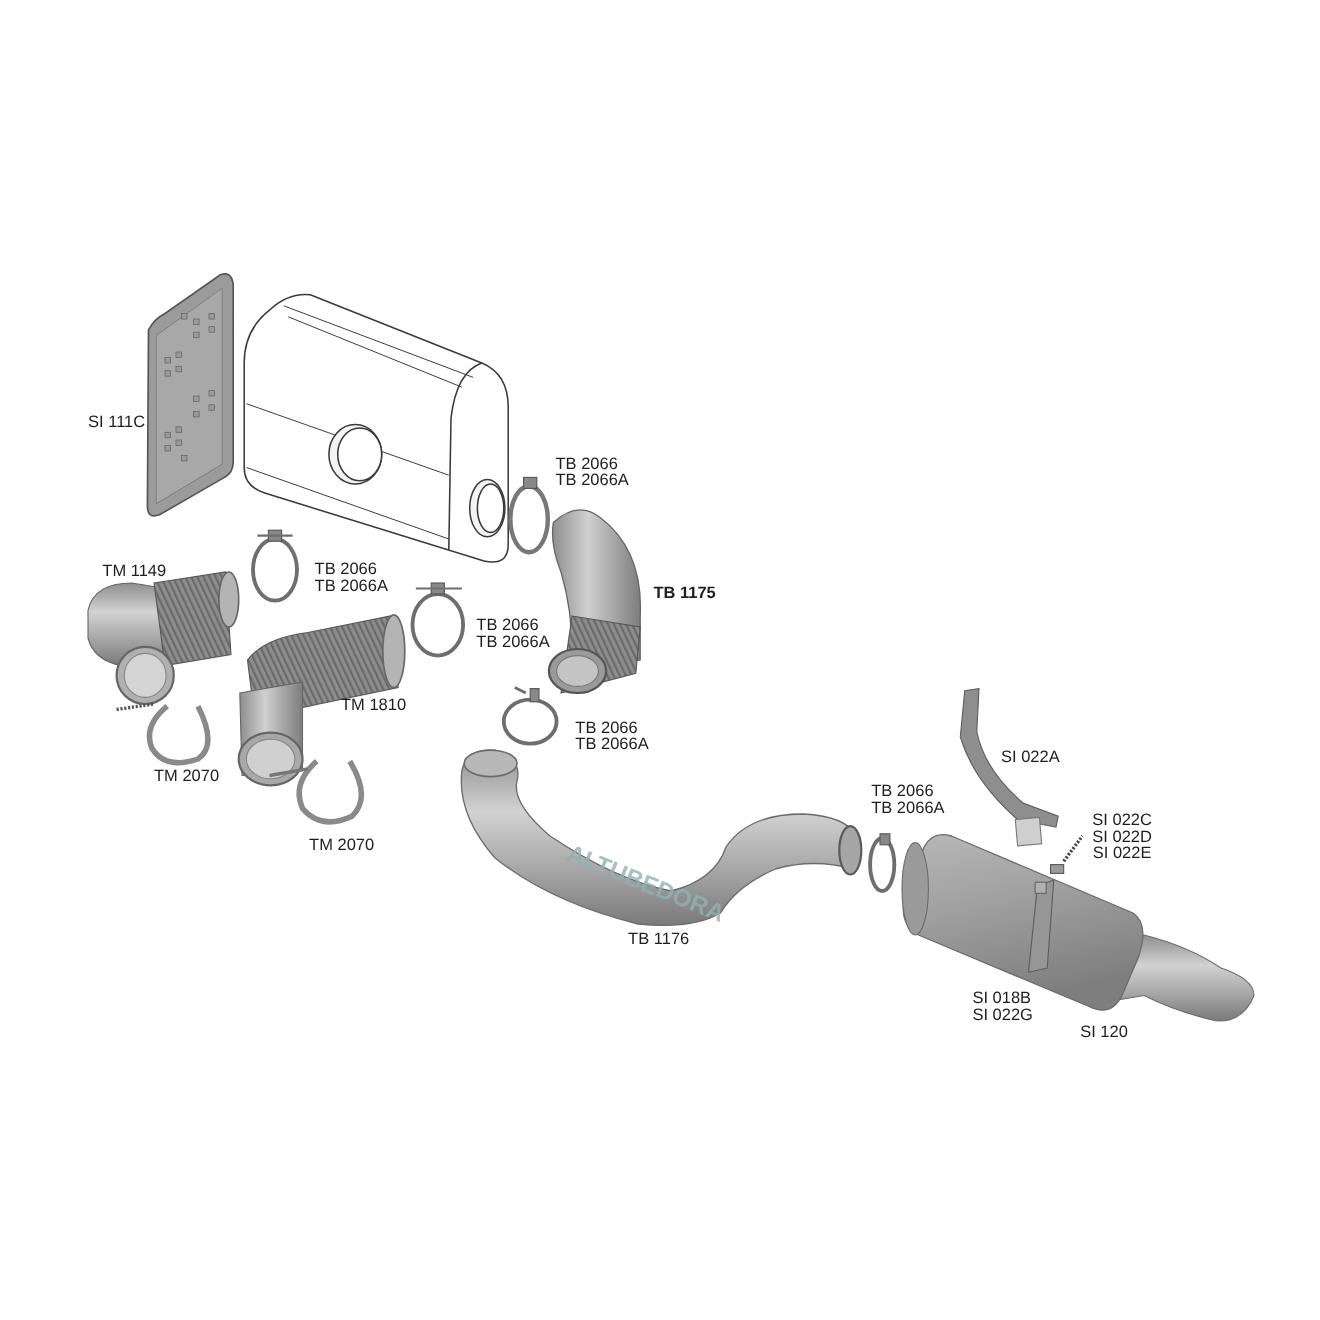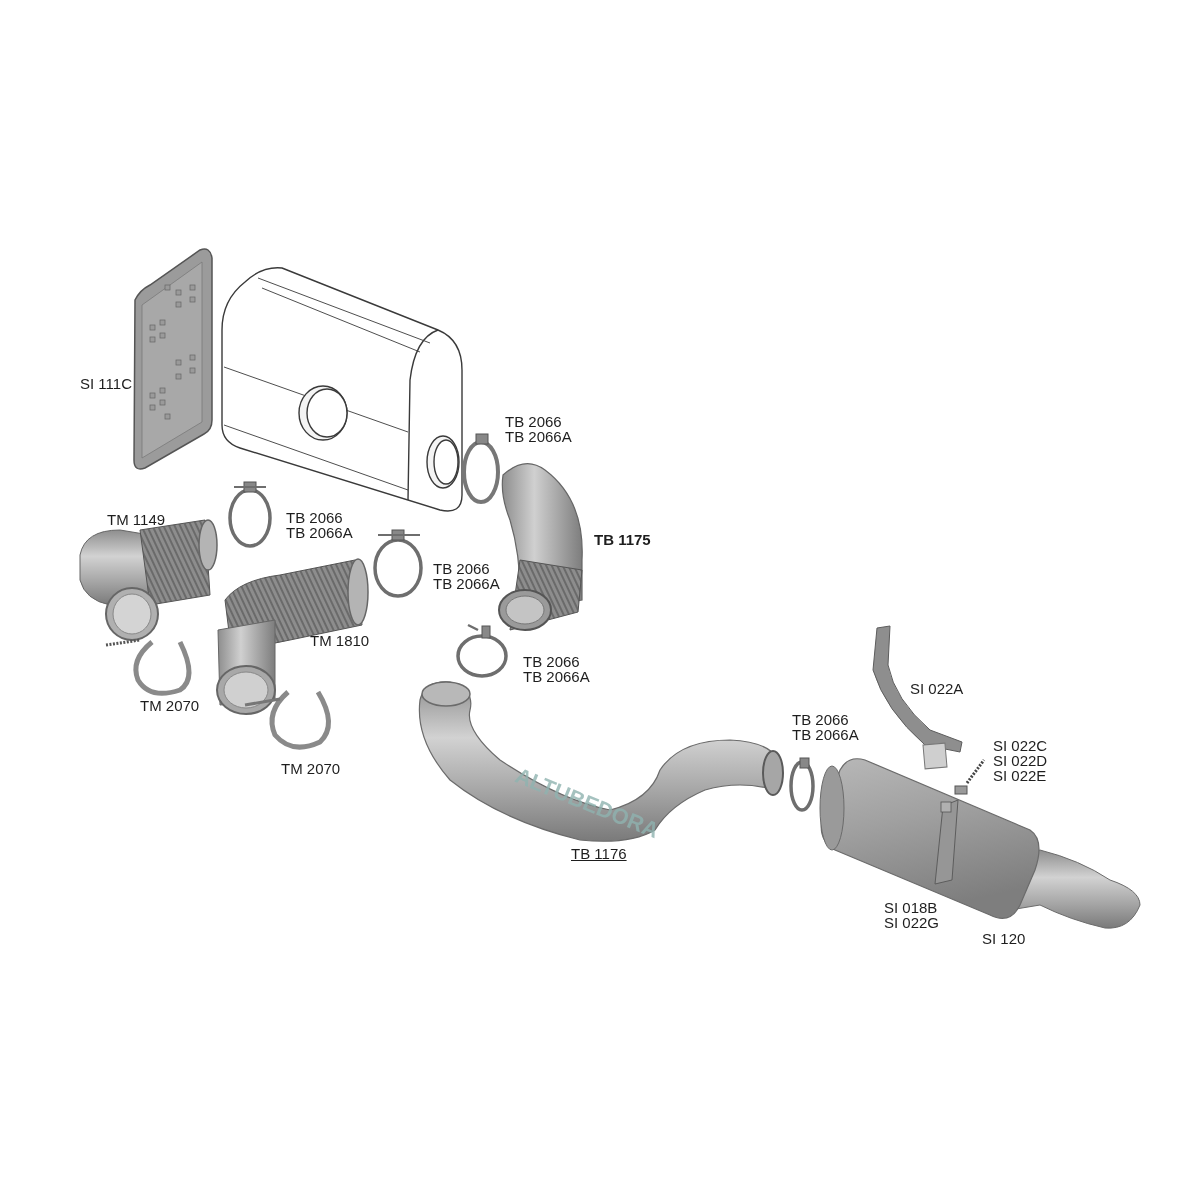--- a/index.html
+++ b/index.html
@@ -168,21 +168,21 @@
 <div class="lbl" style="left:80px;top:376px;">
   <span>SI 111C</span>
 </div>
 <div class="lbl" style="left:505px;top:414px;">
   <span>TB 2066</span>
   <span>TB 2066A</span>
 </div>
 <div class="lbl" style="left:594px;top:532px;font-weight:bold;">
   <span>TB 1175</span>
 </div>
-<div class="lbl" style="left:93px;top:512px;margin-left:14px;">
+<div class="lbl" style="left:93px;top:512px;">
   <span>TM 1149</span>
 </div>
 <div class="lbl" style="left:286px;top:510px;">
   <span>TB 2066</span>
   <span>TB 2066A</span>
 </div>
 <div class="lbl" style="left:433px;top:561px;">
   <span>TB 2066</span>
   <span>TB 2066A</span>
 </div>
@@ -192,31 +192,31 @@
 <div class="lbl" style="left:140px;top:698px;">
   <span>TM 2070</span>
 </div>
 <div class="lbl" style="left:281px;top:761px;">
   <span>TM 2070</span>
 </div>
 <div class="lbl" style="left:523px;top:654px;">
   <span>TB 2066</span>
   <span>TB 2066A</span>
 </div>
-<div class="lbl" style="left:571px;top:846px;text-decoration:underline;">
+<div class="lbl" style="left:571px;top:846px;">
   <span>TB 1176</span>
 </div>
 <div class="lbl" style="left:792px;top:712px;">
   <span>TB 2066</span>
   <span>TB 2066A</span>
 </div>
 <div class="lbl" style="left:910px;top:681px;">
   <span>SI 022A</span>
 </div>
-<div class="lbl" style="left:993px;top:738px;">
+<div class="lbl" style="left:993px;top:738px;text-align:center;">
   <span>SI 022C</span>
   <span>SI 022D</span>
   <span>SI 022E</span>
 </div>
 <div class="lbl" style="left:884px;top:900px;">
   <span>SI 018B</span>
   <span>SI 022G</span>
 </div>
 <div class="lbl" style="left:982px;top:931px;">
   <span>SI 120</span>

